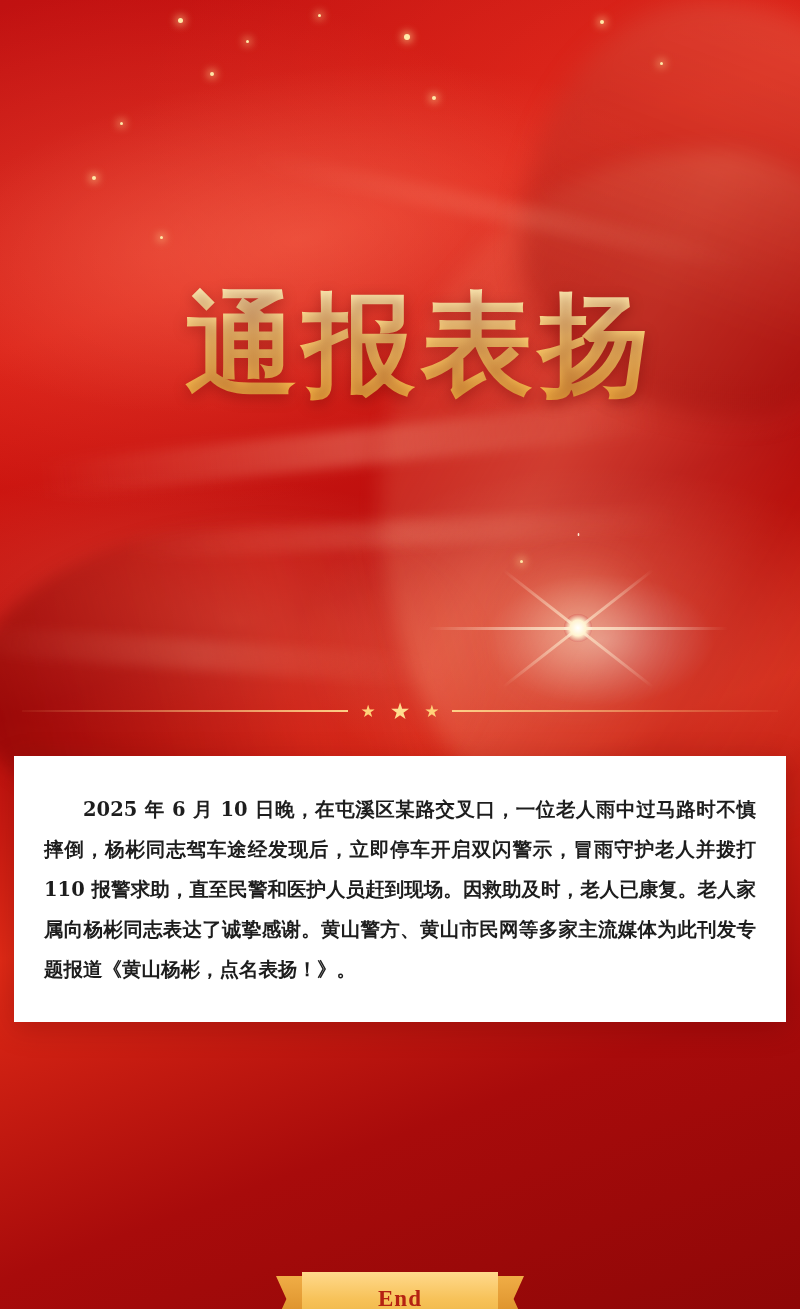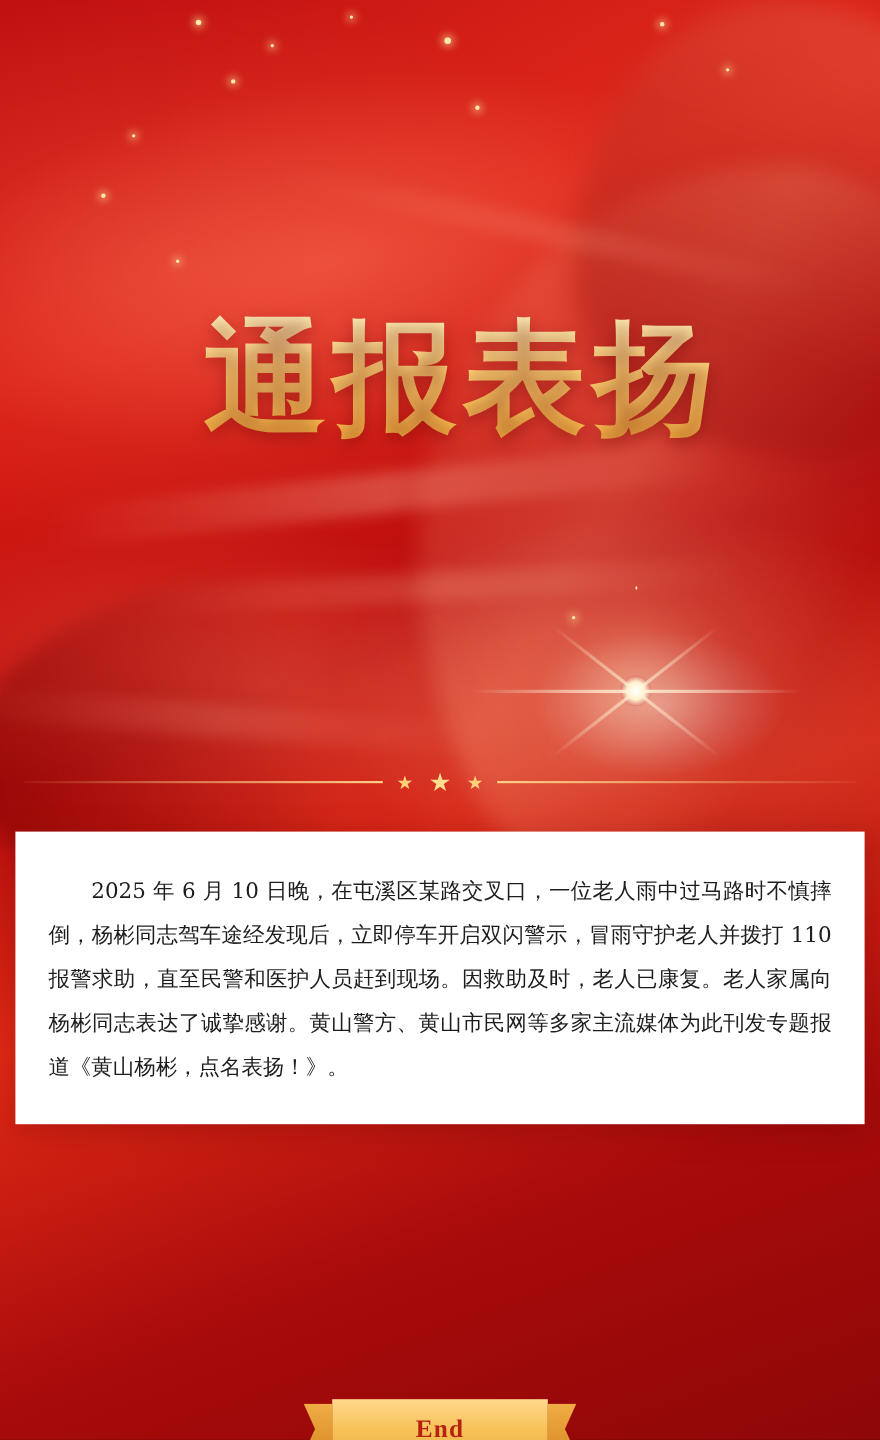--- a/index.html
+++ b/index.html
@@ -163,20 +163,21 @@
   }
   .para {
     font-family: "DejaVu Serif", "Liberation Serif", serif;
     font-size: 19.5px;
     line-height: 2.05;
     color: #1d1d1d;
     text-align: justify;
     text-justify: inter-ideograph;
     text-indent: 2em;
     margin: 0;
+    font-weight: bold;
   }
   .para + .para { margin-top: 2px; }
 
   
   .ribbon {
     position: absolute;
     left: 0; right: 0;
     top: 1272px;
     display: flex;
     justify-content: center;

